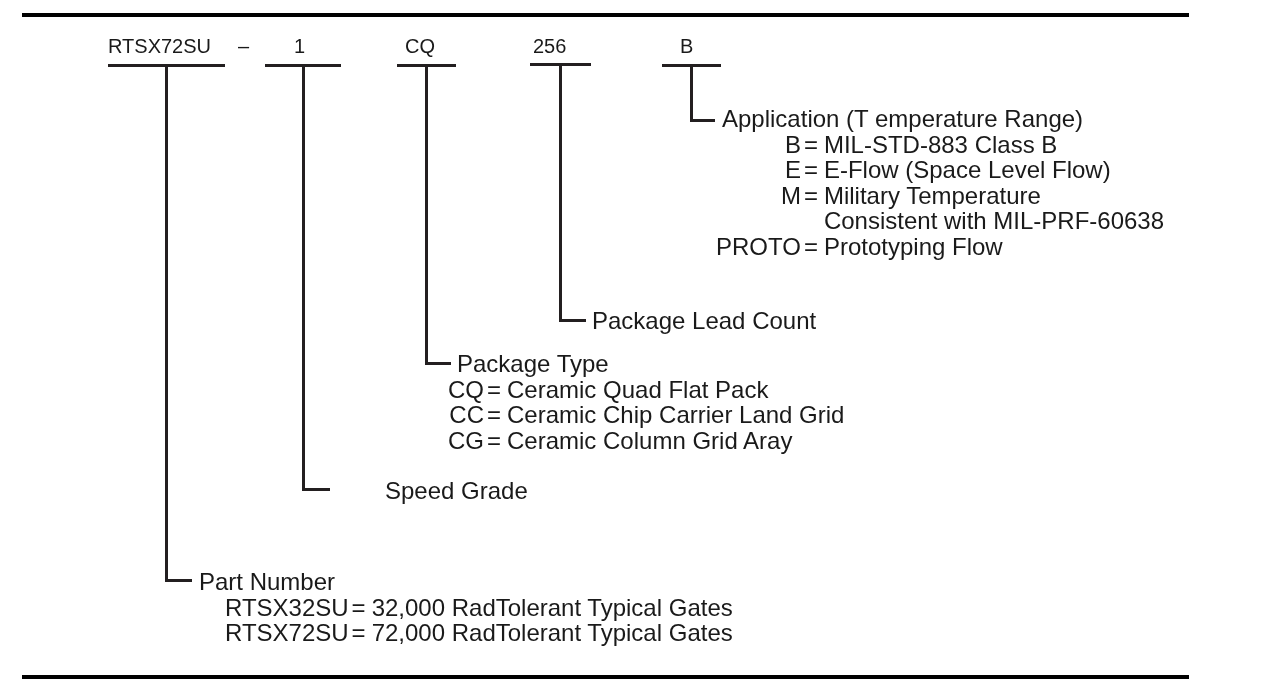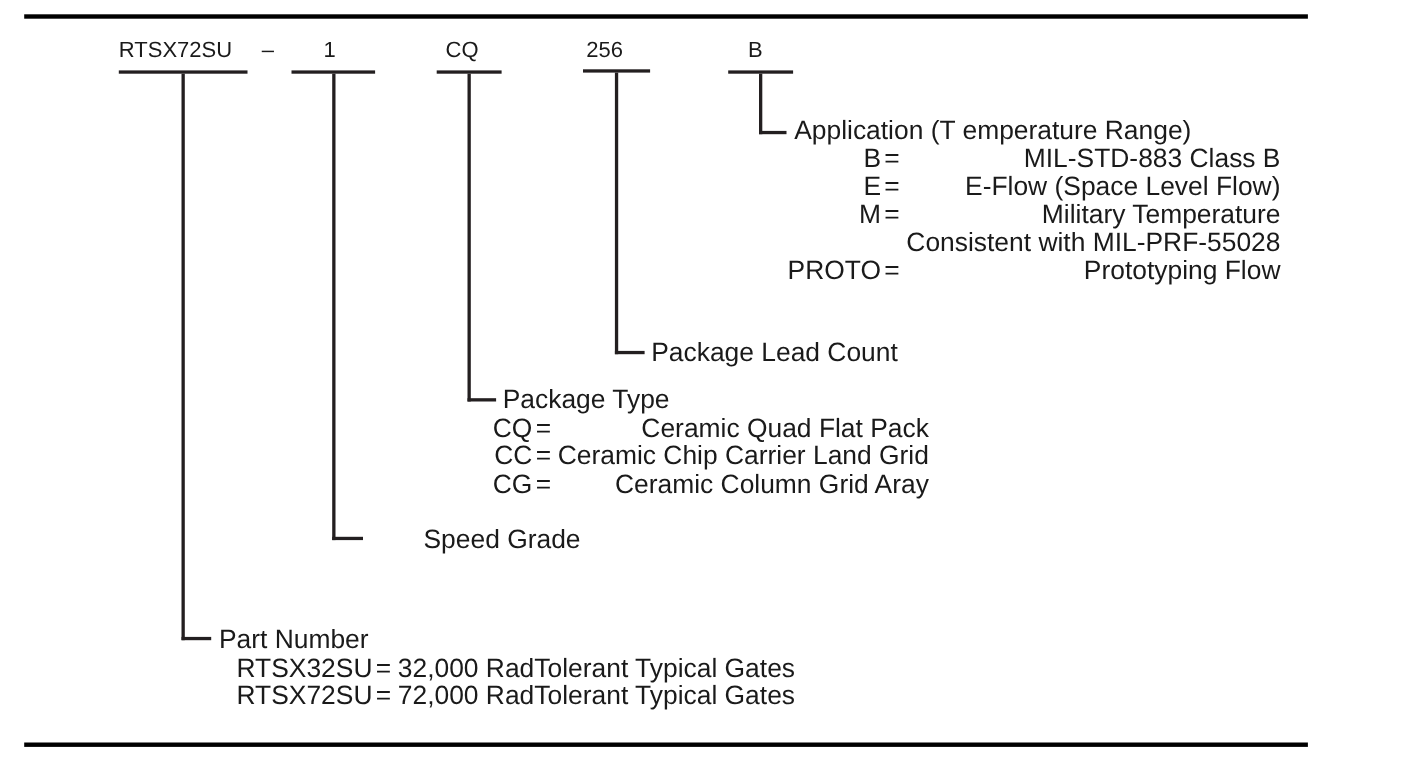--- a/index.html
+++ b/index.html
@@ -72,21 +72,21 @@
     white-space: pre;
   }
   .dcode {
     text-align: right;
     padding-right: 3px !important;
   }
   .deq {
     text-align: center;
     padding-right: 6px !important;
   }
-  .dtext { text-align: right; }
+  .dtext { text-align: left; }
 </style>
 </head>
 <body>
 
 <div id="page">
 
   <div class="rule rule-top"></div>
   <div class="rule rule-bottom"></div>
 
   <div class="code" style="left:108px; top:34px;">RTSX72SU</div>
@@ -131,21 +131,21 @@
         <span class="dtext">E-Flow (Space Level Flow)</span>
       </div>
       <div class="defrow">
         <span class="dcode">M</span>
         <span class="deq">=</span>
         <span class="dtext">Military Temperature</span>
       </div>
       <div class="defrow">
         <span class="dcode"></span>
         <span class="deq"></span>
-        <span class="dtext">Consistent with MIL-PRF-55028</span>
+        <span class="dtext">Consistent with MIL-PRF-60638</span>
       </div>
       <div class="defrow">
         <span class="dcode">PROTO</span>
         <span class="deq">=</span>
         <span class="dtext">Prototyping Flow</span>
       </div>
     </div>
   </div>
 
   <div class="block" style="left:592px; top:308px;">
@@ -172,21 +172,21 @@
       </div>
     </div>
   </div>
 
   <div class="block" style="left:337px; top:478px;margin-left:48px;">
     <span class="head">Speed Grade</span>
   </div>
 
   <div class="block" style="left:199px; top:569px;">
     <span class="head">Part Number</span>
-    <div class="defs" style="margin-left:16px;">
+    <div class="defs" style="margin-left:26px;">
       <div class="defrow">
         <span class="dcode">RTSX32SU</span>
         <span class="deq">=</span>
         <span class="dtext">32,000 RadTolerant Typical Gates</span>
       </div>
       <div class="defrow">
         <span class="dcode">RTSX72SU</span>
         <span class="deq">=</span>
         <span class="dtext">72,000 RadTolerant Typical Gates</span>
       </div>

